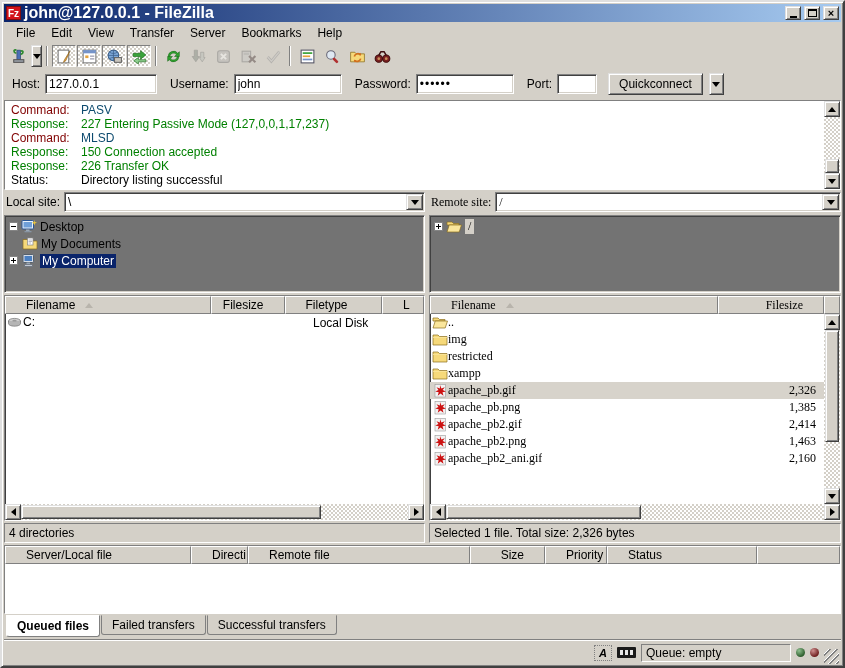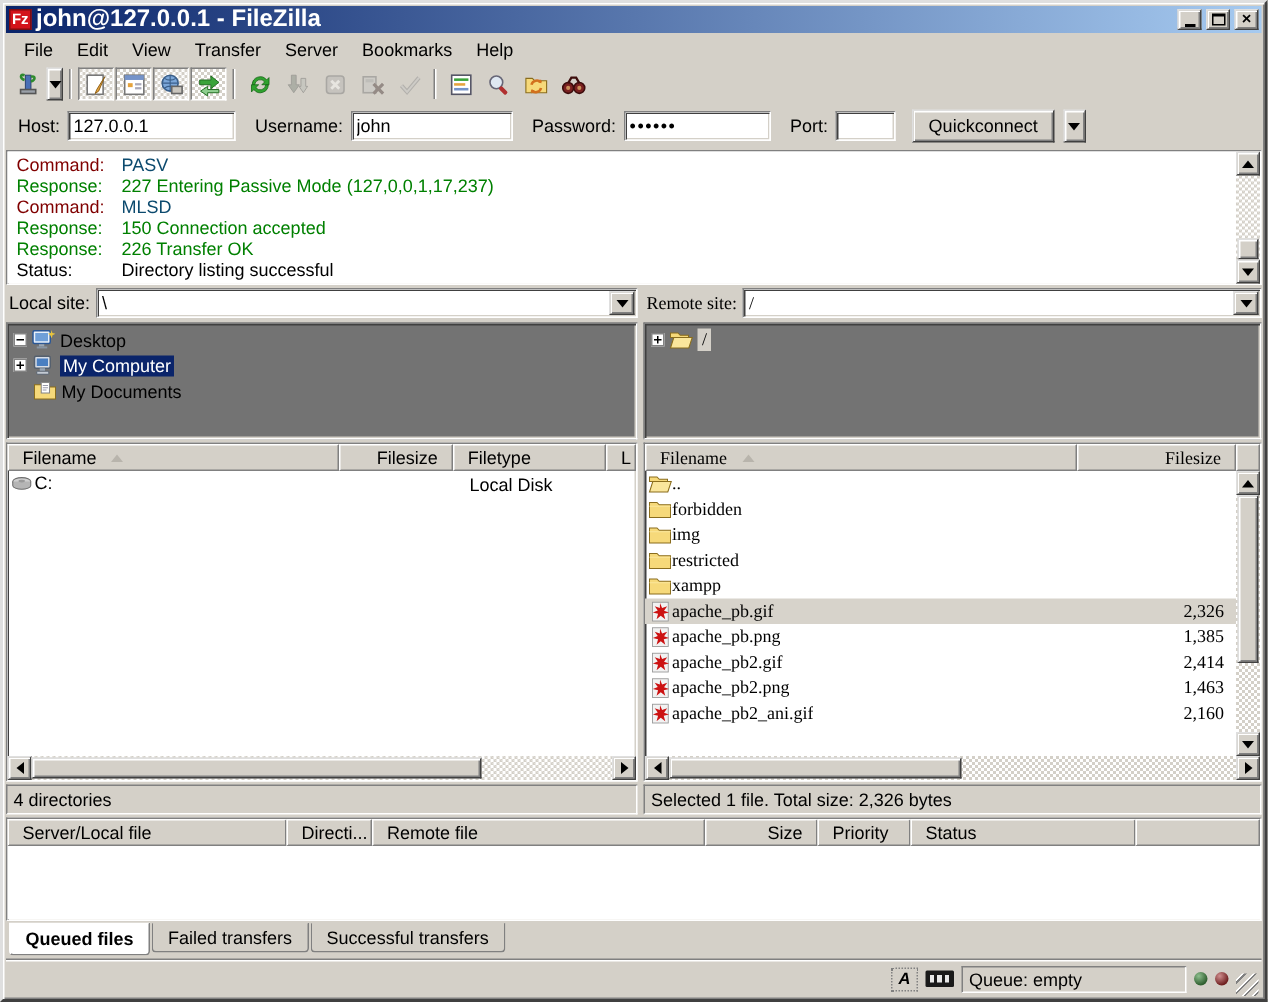--- a/index.html
+++ b/index.html
@@ -96,21 +96,21 @@
   .expander::before{left:1px;right:1px;top:3px;height:1px;}
   .expander.plus::after{top:1px;bottom:1px;left:3px;width:1px;}
   .ticon{width:16px;height:15px;flex:none;}
   .ticon svg{width:16px;height:15px;}
   .tsel{background:#0a246a;color:#fff;padding:0 2px;}
   .tsel-gray{background:#d4d0c8;padding:0 3px;}
 
   .listbox{flex:1;margin-top:2px;display:flex;flex-direction:column;background:#fff;overflow:hidden;}
   .lheader{height:18px;display:flex;flex:none;background:#d4d0c8;}
   .hcell{border:1px solid;border-color:#fff #808080 #808080 #fff;background:#d4d0c8;
-    display:flex;align-items:center;padding:0 9px;overflow:hidden;white-space:nowrap;}
+    display:flex;align-items:center;padding:0 20px;overflow:hidden;white-space:nowrap;}
   .hcell.right{justify-content:flex-end;}
   .sortarr{width:0;height:0;border-left:4px solid transparent;border-right:4px solid transparent;
     border-bottom:5px solid #b8b4ac;margin-left:10px;}
   .lbody{flex:1;display:flex;overflow:hidden;}
   .lrows{flex:1;overflow:hidden;}
   .frow{height:17px;display:flex;align-items:center;white-space:nowrap;}
   .frow .fic{width:18px;flex:none;padding-left:2px;}
   .frow .fic svg{width:16px;height:15px;vertical-align:middle;}
   .frow .fname{overflow:hidden;}
   .frow.selgray{background:#d7d3cb;}
@@ -361,38 +361,38 @@
           <span class="expander"></span>
           <span class="ticon"><svg viewBox="0 0 16 15">
                 <rect x="1" y="1.5" width="11.5" height="8.5" rx="1" fill="#e8f0fa" stroke="#2a5796"></rect>
                 <rect x="2.5" y="3" width="8.5" height="5.5" fill="#6f9fd8"></rect>
                 <rect x="5" y="10.5" width="3.5" height="1.5" fill="#9aa7b5"></rect>
                 <rect x="3.5" y="12" width="7" height="1.3" fill="#8895a3"></rect>
                 <path d="M13 1 L14 3 L16 3.5 L14 4.5 L13.5 6.5 L12.5 4.5 L11 3.5 L12.8 3Z" fill="#e8c33d"></path>
               </svg></span>
           <span>Desktop</span>
         </div>
+        <div class="trow" style="padding-left:17px">
+          <span class="ticon"><svg viewBox="0 0 16 15">
+                <path d="M1 3.5 h5 l1.5 1.5 H15 V13 H1 Z" fill="#f6d97a" stroke="#8a6d1d" stroke-width=".7"></path>
+                <rect x="5.5" y="2" width="5.5" height="7" fill="#fff" stroke="#888" stroke-width=".7"></rect>
+                <path d="M6.5 4 h3.5 M6.5 5.5 h3.5 M6.5 7 h2.5" stroke="#99a" stroke-width=".7"></path>
+              </svg></span>
+          <span>My Documents</span>
+        </div>
         <div class="trow">
           <span class="expander plus"></span>
           <span class="ticon"><svg viewBox="0 0 16 15">
                 <rect x="2" y="1.5" width="10.5" height="8" rx="1" fill="#d7dde6" stroke="#55606e"></rect>
                 <rect x="3.5" y="3" width="7.5" height="5" fill="#4a7fc1"></rect>
                 <rect x="5.5" y="9.5" width="3.5" height="2" fill="#9aa7b5"></rect>
                 <rect x="3.5" y="11.5" width="8" height="2" rx=".5" fill="#c3cad3" stroke="#55606e" stroke-width=".6"></rect>
               </svg></span>
           <span class="tsel">My Computer</span>
         </div>
-        <div class="trow" style="padding-left:17px">
-          <span class="ticon"><svg viewBox="0 0 16 15">
-                <path d="M1 3.5 h5 l1.5 1.5 H15 V13 H1 Z" fill="#f6d97a" stroke="#8a6d1d" stroke-width=".7"></path>
-                <rect x="5.5" y="2" width="5.5" height="7" fill="#fff" stroke="#888" stroke-width=".7"></rect>
-                <path d="M6.5 4 h3.5 M6.5 5.5 h3.5 M6.5 7 h2.5" stroke="#99a" stroke-width=".7"></path>
-              </svg></span>
-          <span>My Documents</span>
-        </div>
       </div>
       <div class="listbox bi">
         <div class="lheader">
           <div class="hcell" style="width:228px">
             <span>Filename</span>
             <span class="sortarr"></span>
           </div>
           <div class="hcell right" style="width:78px">
               <span>Filesize</span>
             </div>
@@ -467,30 +467,20 @@
         </div>
         <div class="lbody">
           <div class="lrows">
             <div class="frow">
               <div class="rc-name">
                   <span class="fic"><svg viewBox="0 0 16 15">
                       <path d="M1 3 h5 l1.5 1.5 H13 V6 H1 Z" fill="#f6d97a" stroke="#8a6d1d" stroke-width=".7"></path>
                       <path d="M1 13 L3.2 6 H15.5 L13.2 13 Z" fill="#fae69c" stroke="#8a6d1d" stroke-width=".7"></path>
                     </svg></span>
                   <span class="fname">..</span>
-                </div>
-              <div class="rc-size"></div>
-            </div>
-            <div class="frow">
-              <div class="rc-name">
-                  <span class="fic"><svg viewBox="0 0 16 15">
-                      <path d="M1 3 h5 l1.5 1.5 H15 V13 H1 Z" fill="#f6d97a" stroke="#8a6d1d" stroke-width=".7"></path>
-                      <path d="M1 5.5 H15" stroke="#fae69c" stroke-width=".8"></path>
-                    </svg></span>
-                  <span class="fname">forbidden</span>
                 </div>
               <div class="rc-size"></div>
             </div>
             <div class="frow">
               <div class="rc-name">
                   <span class="fic"><svg viewBox="0 0 16 15">
                       <path d="M1 3 h5 l1.5 1.5 H15 V13 H1 Z" fill="#f6d97a" stroke="#8a6d1d" stroke-width=".7"></path>
                       <path d="M1 5.5 H15" stroke="#fae69c" stroke-width=".8"></path>
                     </svg></span>
                   <span class="fname">img</span>

